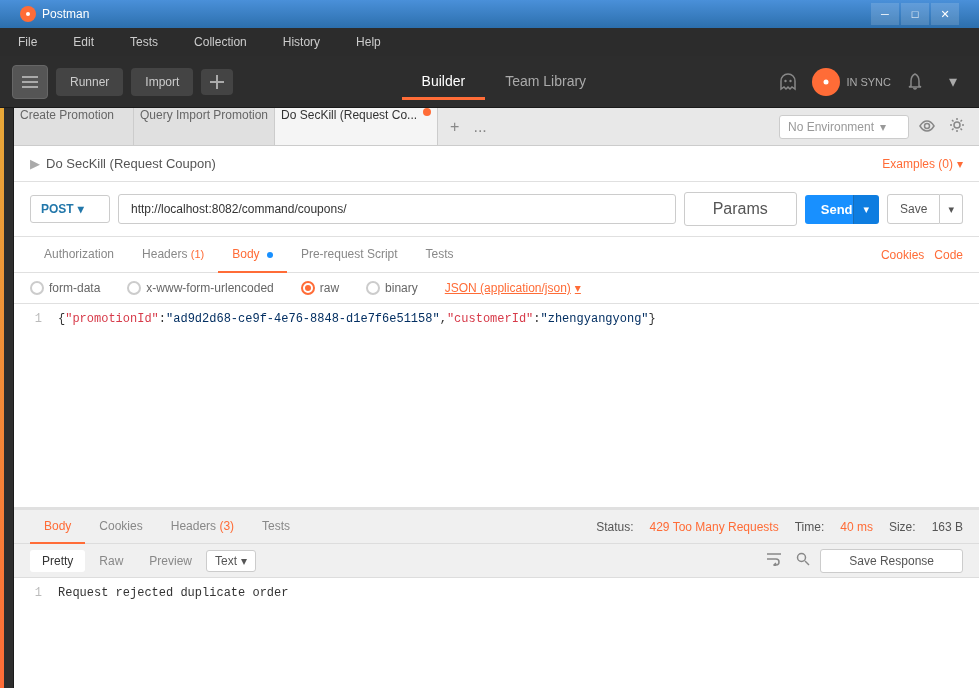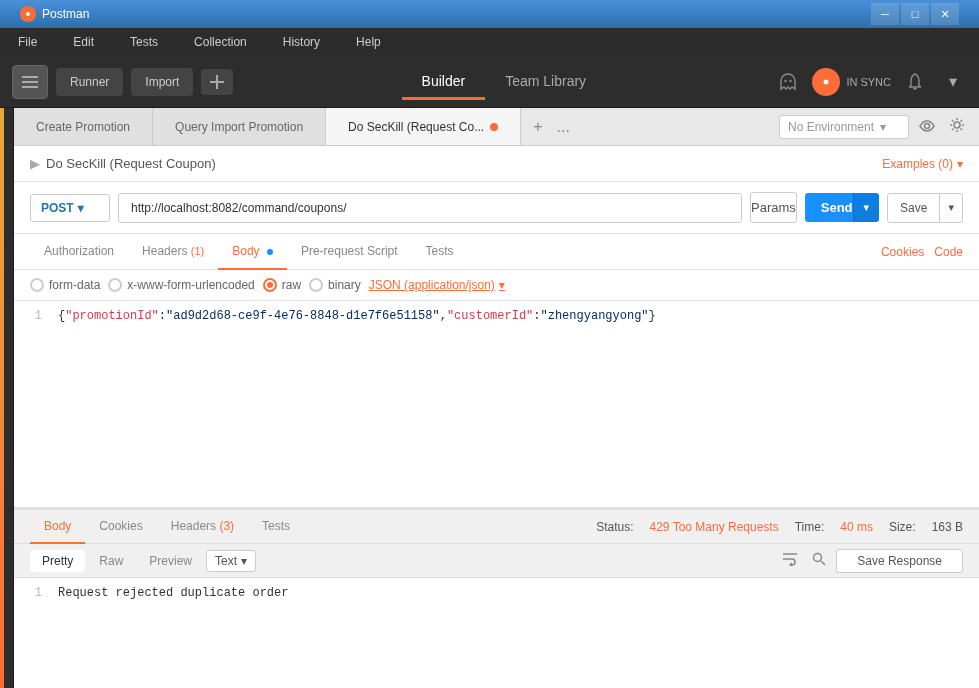--- a/index.html
+++ b/index.html
@@ -128,22 +128,22 @@
     
     #tabs-bar {
       background: #e8e8e8;
       height: 38px;
       display: flex;
       align-items: stretch;
       border-bottom: 1px solid #ccc;
       padding-left: 0;
     }
     .tab-item {
-      display: flex; align-items: center; gap: 6px;
-      padding: 0 22px;
+      display: flex; align-items: flex-start; gap: 6px;
+      padding: 0 6px;
       font-size: 12px;
       color: #666;
       cursor: pointer;
       border-right: 1px solid #ccc;
       background: #e0e0e0;
       min-width: 120px;
     }
     .tab-item.active { background: #f5f5f5; color: #333; }
     .tab-item .tab-dot { width: 8px; height: 8px; border-radius: 50%; background: #ff6c37; }
     .tab-actions { display: flex; align-items: center; padding: 0 8px; gap: 6px; }
@@ -182,21 +182,21 @@
       display: flex; align-items: center; gap: 4px;
       min-width: 80px;
     }
     .url-input {
       flex: 1; border: 1px solid #ccc; border-radius: 3px;
       padding: 7px 12px; font-size: 12px; color: #333;
       outline: none;
     }
     .params-btn {
       background: white; border: 1px solid #ccc;
-      padding: 7px 0; border-radius: 3px; font-size: 13px;
+      padding: 7px 28px; border-radius: 3px; font-size: 16px;
       color: #555; cursor: pointer;
     }
     .send-btn {
       background: #1890ff; border: none;
       color: white; padding: 7px 0 7px 16px;
       font-size: 13px; font-weight: 600; cursor: pointer;
       border-radius: 3px 0 0 3px;
     }
     .send-dropdown {
       background: #0e7de0; border: none; border-left: 1px solid #1a6db5;
@@ -234,21 +234,21 @@
     .req-tab.active { color: #ff6c37; border-bottom: 2px solid #ff6c37; }
     .req-tab .badge { color: #ff6c37; font-size: 11px; }
     .req-tab .dot { width: 6px; height: 6px; border-radius: 50%; background: #1890ff; display: inline-block; margin-left: 4px; vertical-align: middle; }
     .req-tabs-right { display: flex; gap: 10px; }
     .code-link { color: #ff6c37; font-size: 12px; cursor: pointer; }
     .cookies-link { color: #ff6c37; font-size: 12px; cursor: pointer; }
 
     
     #body-options {
       background: white;
-      display: flex; align-items: flex-start; gap: 8px;
+      display: flex; align-items: flex-start; gap: 27px;
       padding: 8px 16px;
       border-bottom: 1px solid #e0e0e0;
     }
     .radio-opt { display: flex; align-items: center; gap: 5px; font-size: 12px; color: #666; cursor: pointer; }
     .radio-circle {
       width: 14px; height: 14px; border-radius: 50%; border: 2px solid #ccc;
       display: flex; align-items: center; justify-content: center;
     }
     .radio-circle.checked { border-color: #ff6c37; }
     .radio-circle.checked::after { content: ''; width: 6px; height: 6px; border-radius: 50%; background: #ff6c37; }
@@ -320,21 +320,21 @@
     .resp-opt-btn.active { color: #333; background: white; font-weight: 500; }
     .text-select {
       background: white; border: 1px solid #ccc;
       padding: 3px 8px; border-radius: 3px; font-size: 12px;
       color: #555; cursor: pointer; display: flex; align-items: center; gap: 4px;
     }
     .resp-opts-right { display: flex; align-items: center; gap: 6px; }
     .resp-icon-btn { background: none; border: none; color: #888; cursor: pointer; font-size: 14px; padding: 4px; }
     .save-resp-btn {
       background: white; border: 1px solid #ccc;
-      color: #555; padding: 4px 20px; border-radius: 3px;
+      color: #555; padding: 4px 28px; border-radius: 3px;
       font-size: 12px; cursor: pointer;
     }
 
     
     #response-content {
       flex: 1;
       background: white;
       font-family: 'Courier New', monospace;
       font-size: 12px;
       padding: 8px 0;

